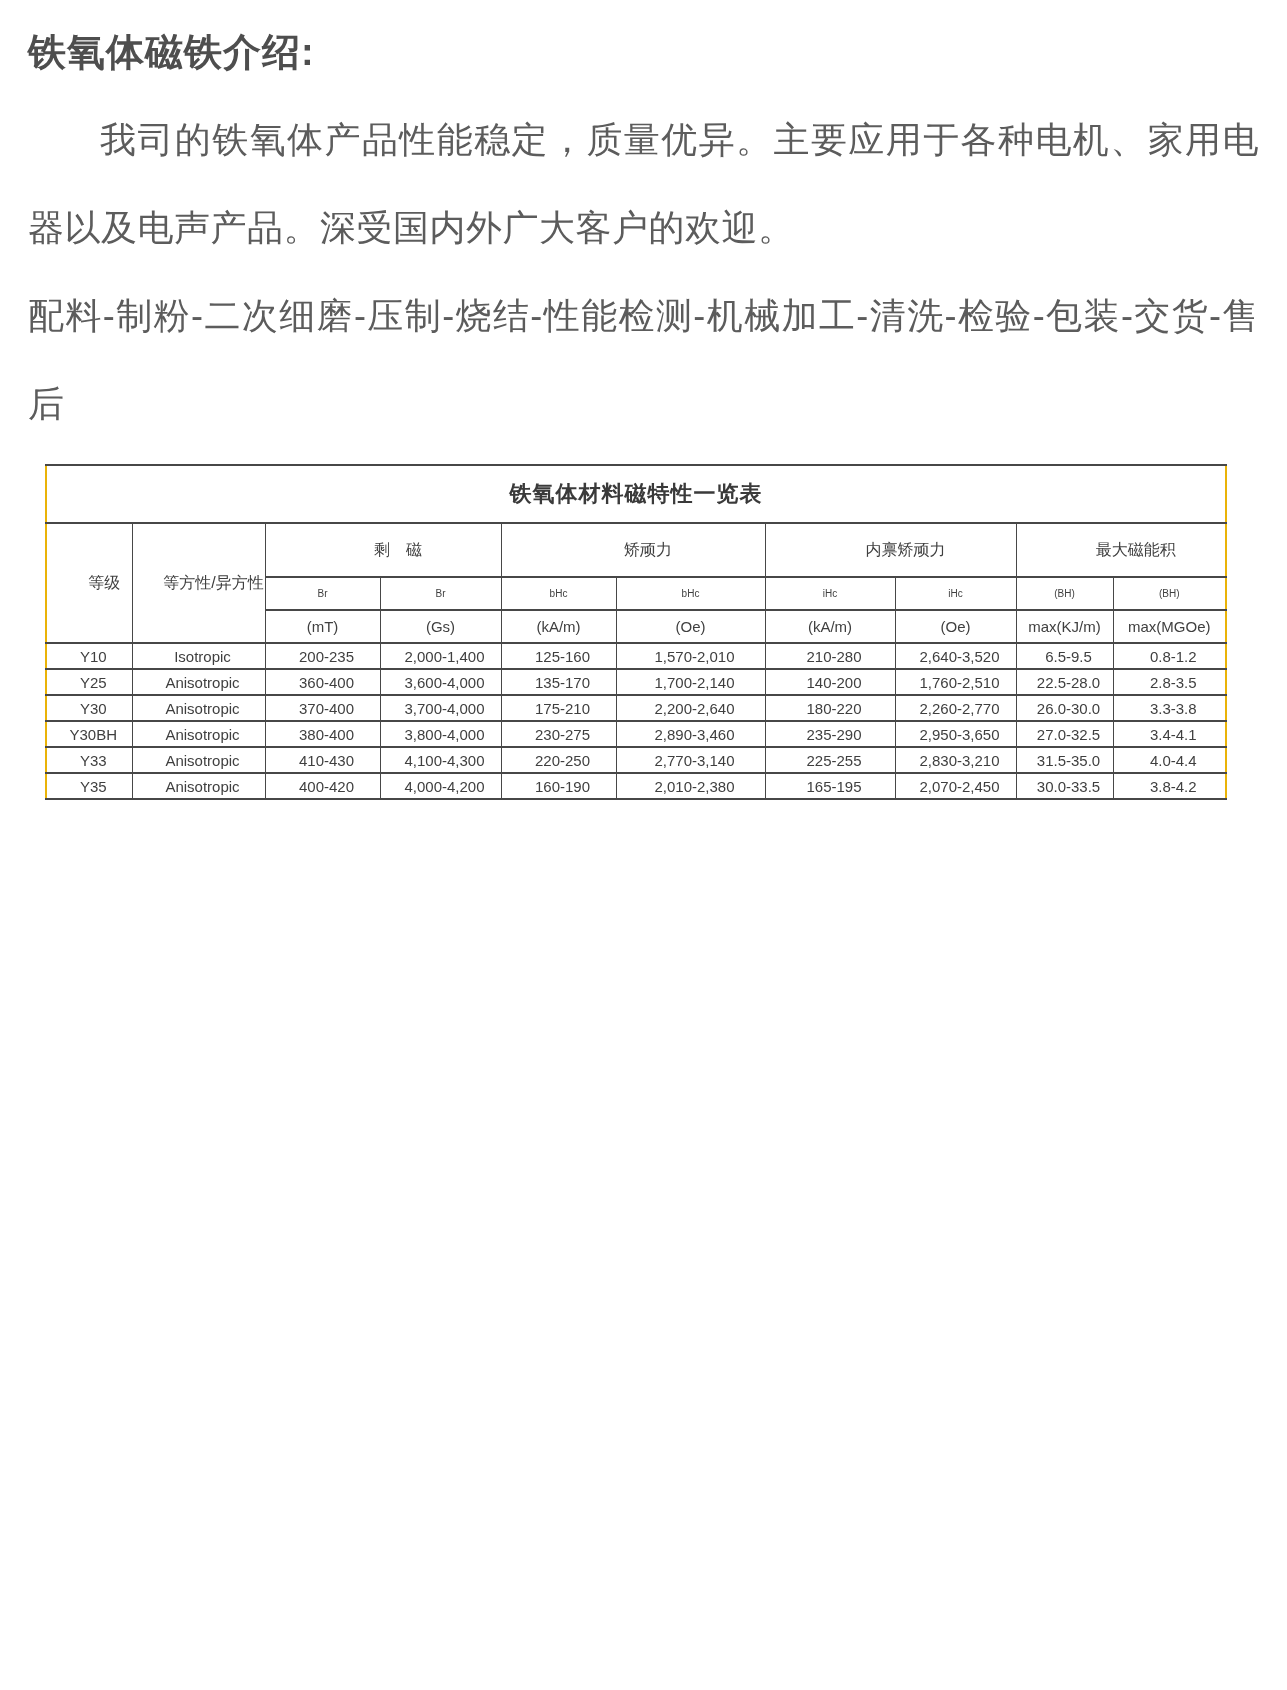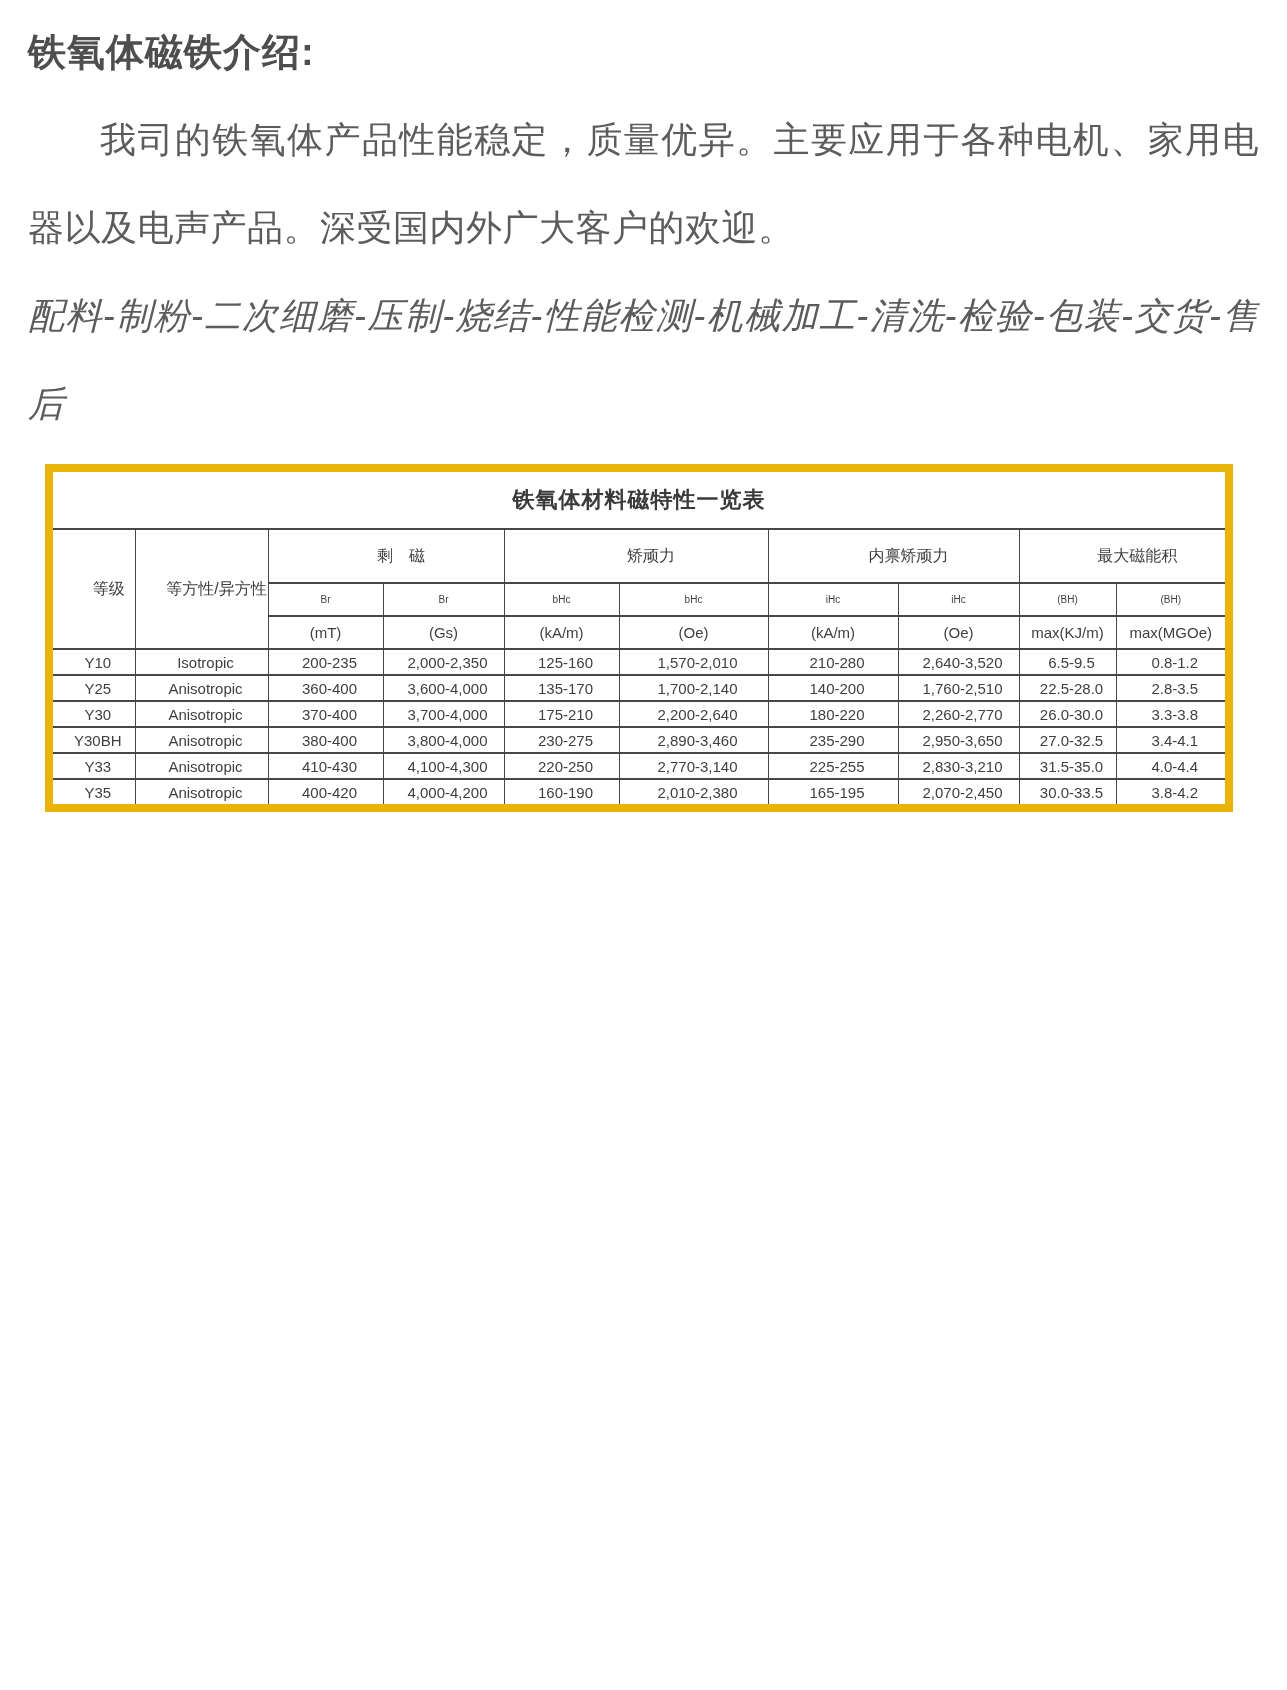--- a/index.html
+++ b/index.html
@@ -29,30 +29,29 @@
     text-indent: 2em;
     letter-spacing: 0.5px;
   }
   .process {
     font-size: 36px;
     color: #5c5c5c;
     line-height: 88px;
     margin: 0;
     text-align: justify;
     letter-spacing: 0.5px;
-    font-style: italic;
   }
 
   .mag-table {
     border-collapse: collapse;
     table-layout: fixed;
     width: 1180px;
     margin: 16px 0 0 17px;
     color: #3f3f3f;
-    border: 8px solid #eab308;
+    border: 2px solid #eab308;
   }
   .mag-table th, .mag-table td {
     border: 1px solid #474747;
     border-top-width: 2px;
     border-bottom-width: 2px;
     font-weight: normal;
     text-align: center;
     vertical-align: middle;
     padding: 0;
     overflow: hidden;
@@ -126,21 +125,21 @@
         <th>(kA/m)</th>
         <th>(Oe)</th>
         <th>max(KJ/m)</th>
         <th>max(MGOe)</th>
       </tr>
 
       <tr class="row-data">
         <td>Y10</td>
         <td>Isotropic</td>
         <td>200-235</td>
-        <td>2,000-2,350</td>
+        <td>2,000-1,400</td>
         <td>125-160</td>
         <td>1,570-2,010</td>
         <td>210-280</td>
         <td>2,640-3,520</td>
         <td>6.5-9.5</td>
         <td>0.8-1.2</td>
       </tr>
       <tr class="row-data">
         <td>Y25</td>
         <td>Anisotropic</td>

